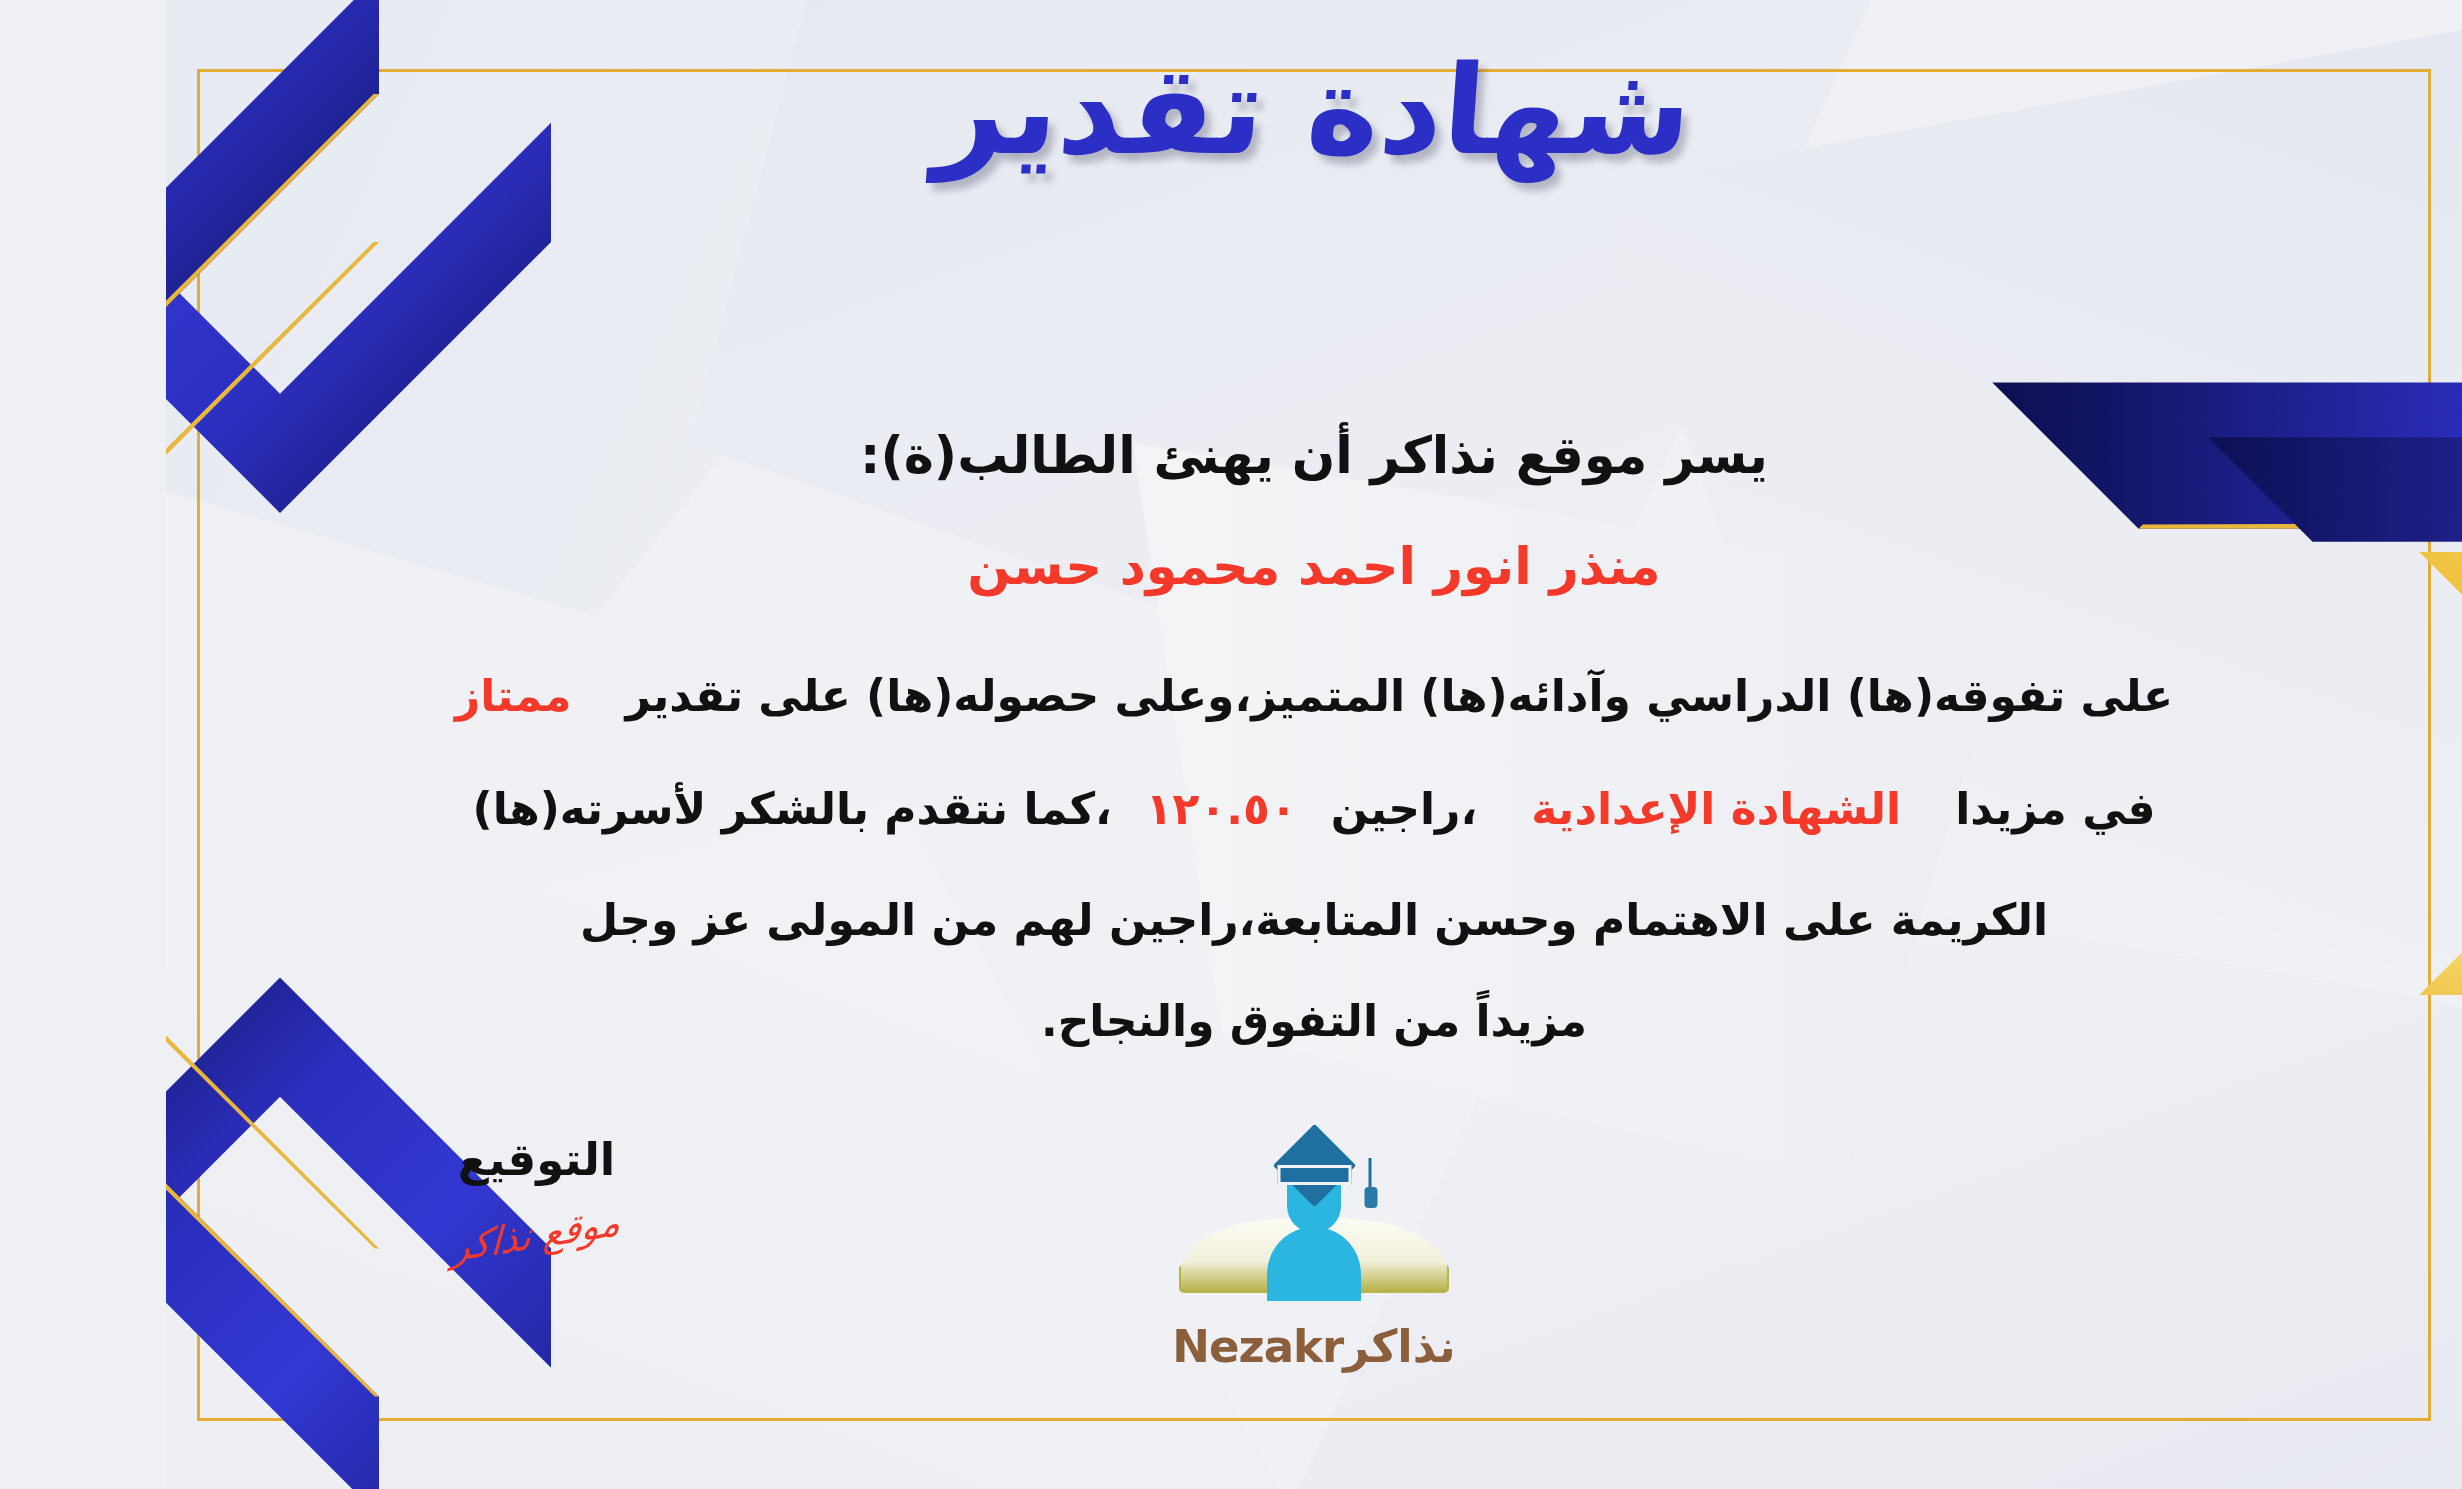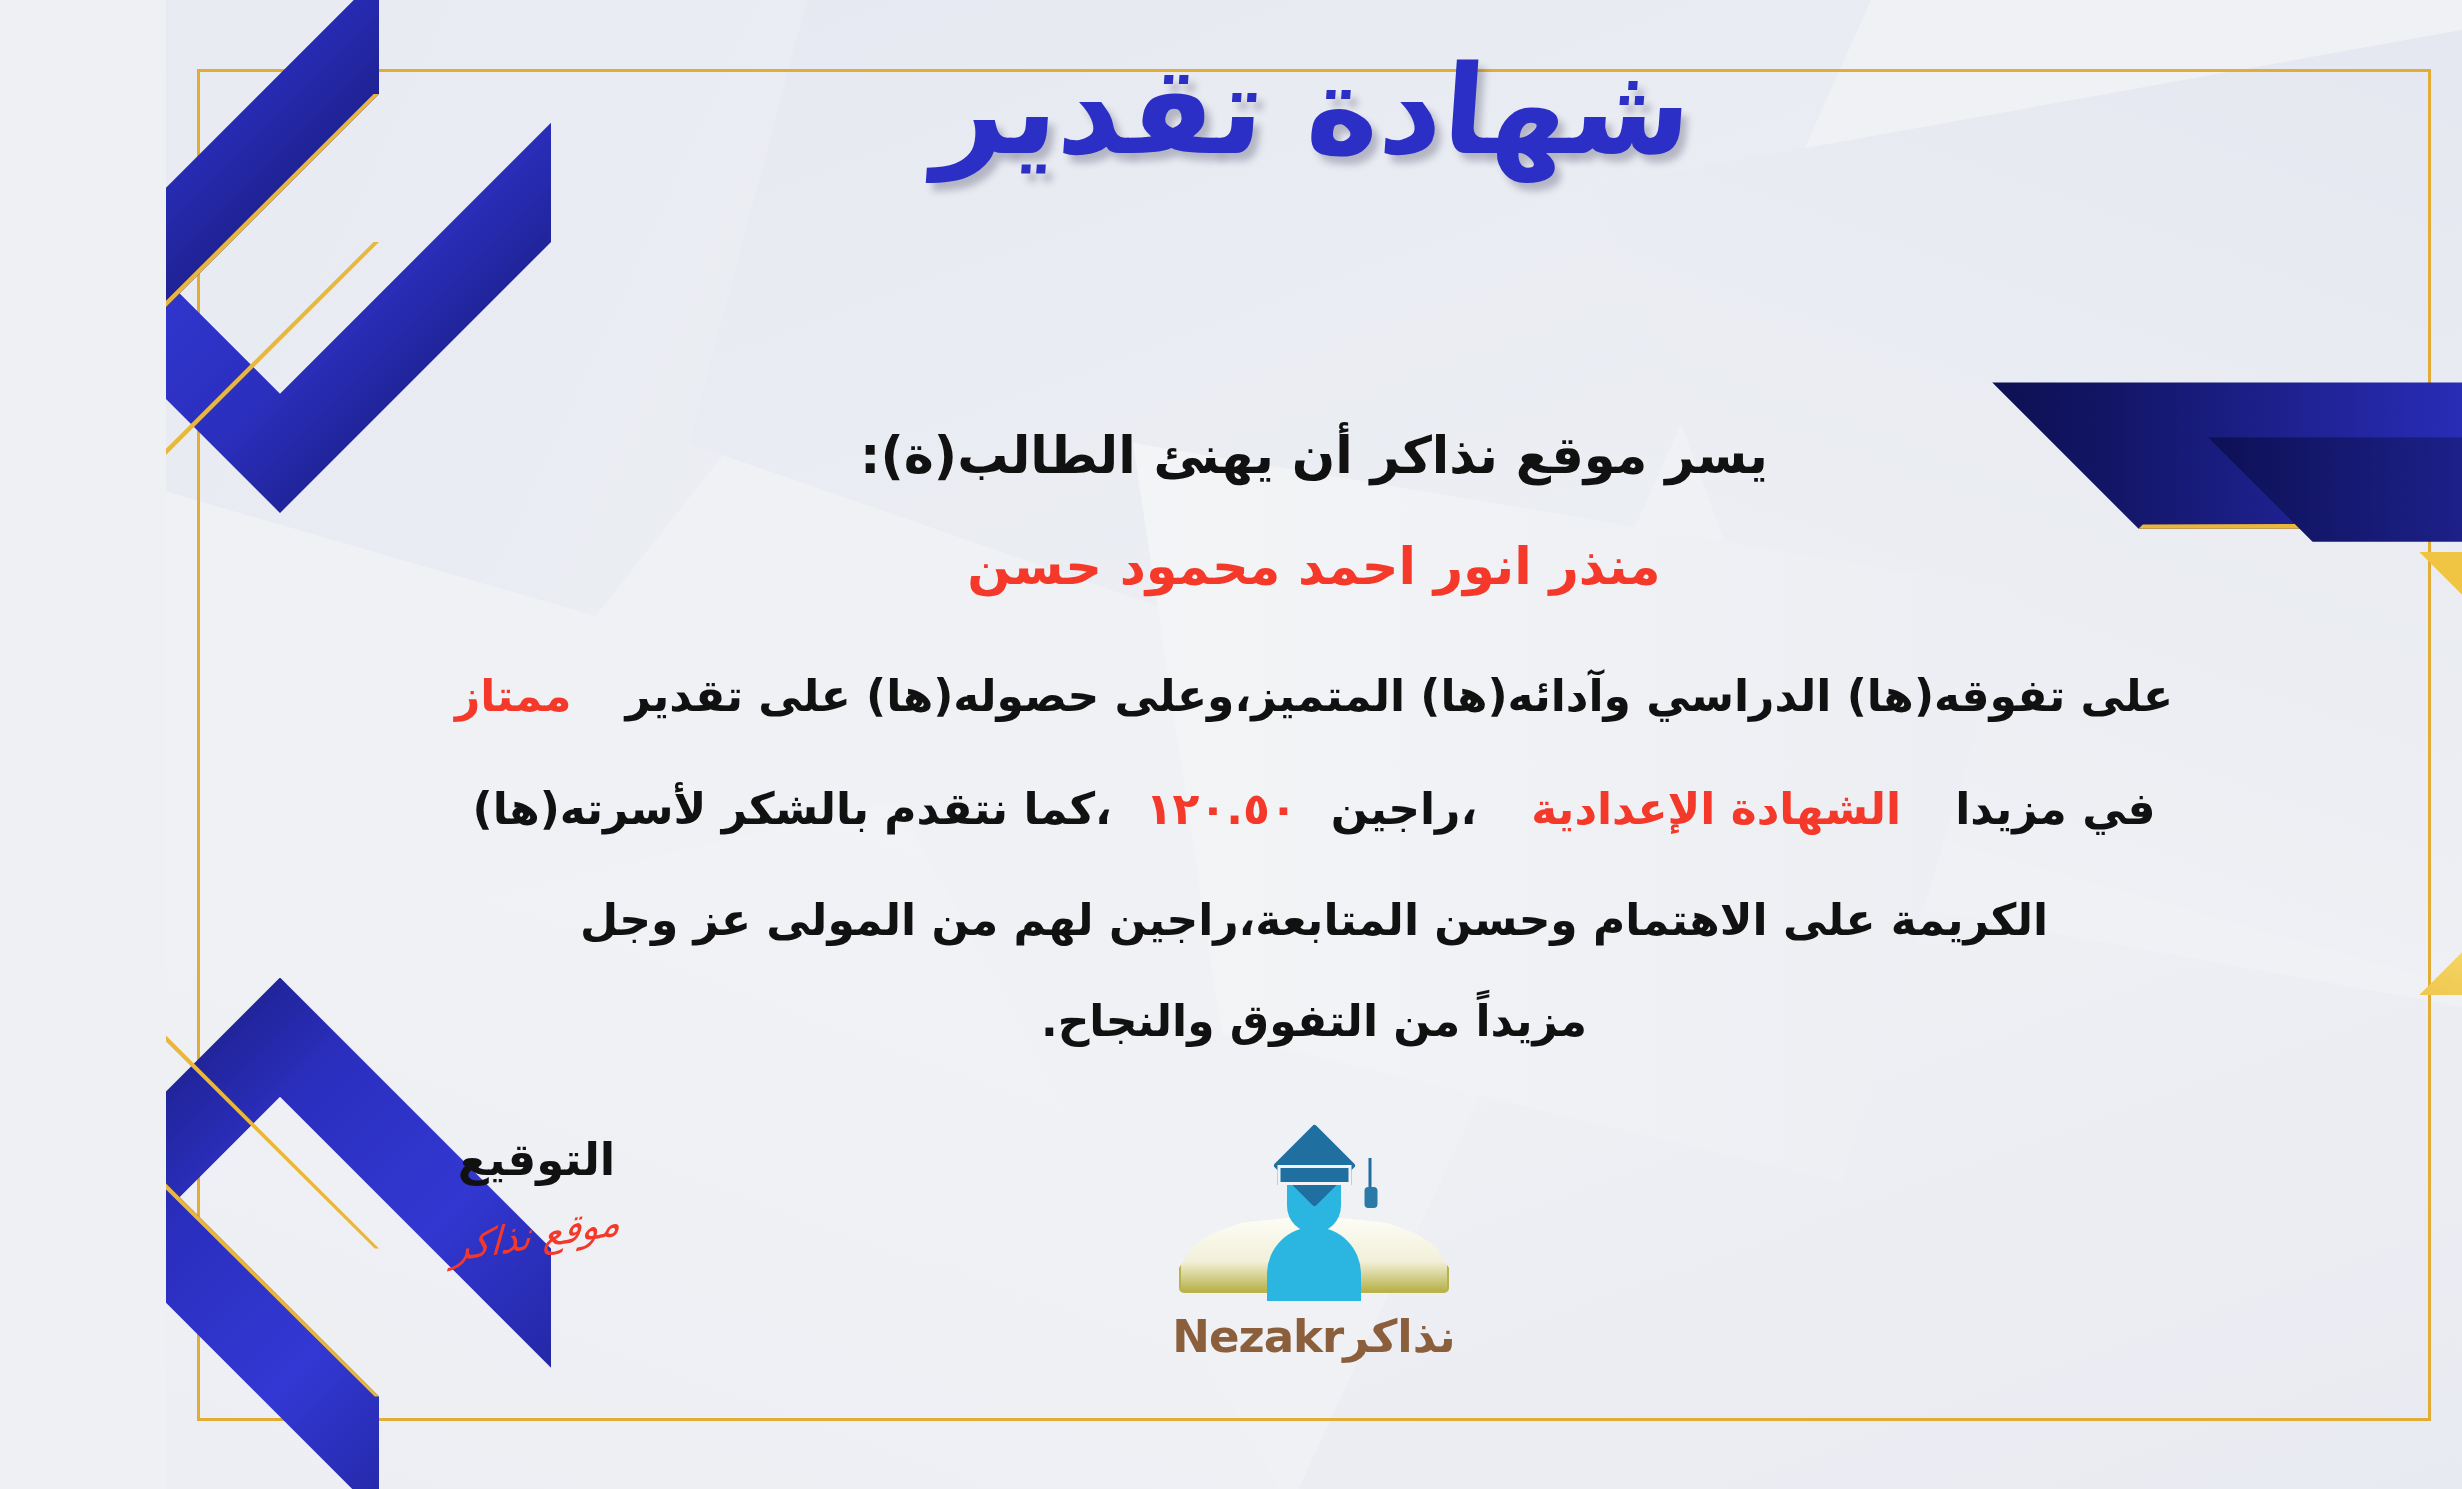--- a/index.html
+++ b/index.html
@@ -224,21 +224,21 @@
   }
   .book-l{left:3px;clip-path:polygon(0 68%,10% 40%,24% 24%,46% 10%,100% 0,100% 100%,0 100%);
           border-radius:0 0 0 4.9px;}
   .book-r{right:3px;clip-path:polygon(100% 68%,90% 40%,76% 24%,54% 10%,0 0,0 100%,100% 100%);
           border-radius:0 0 4.9px 0;}
   .book-spine{
     position:absolute;bottom:3px;left:50%;transform:translateX(-50%);
     width:6.9px;height:74px;background:#cfc96a;
   }
   .logo-text{
-    margin-top:14px;
+    margin-top:24px;
     font-size:45px;font-weight:700;color:#8b5e3c;
     letter-spacing:-1px;direction:ltr;
   }
   .logo-text .ar{color:#8b5e3c;}
 </style>
 </head>
 <body>
 
 <div class="cert">
 

